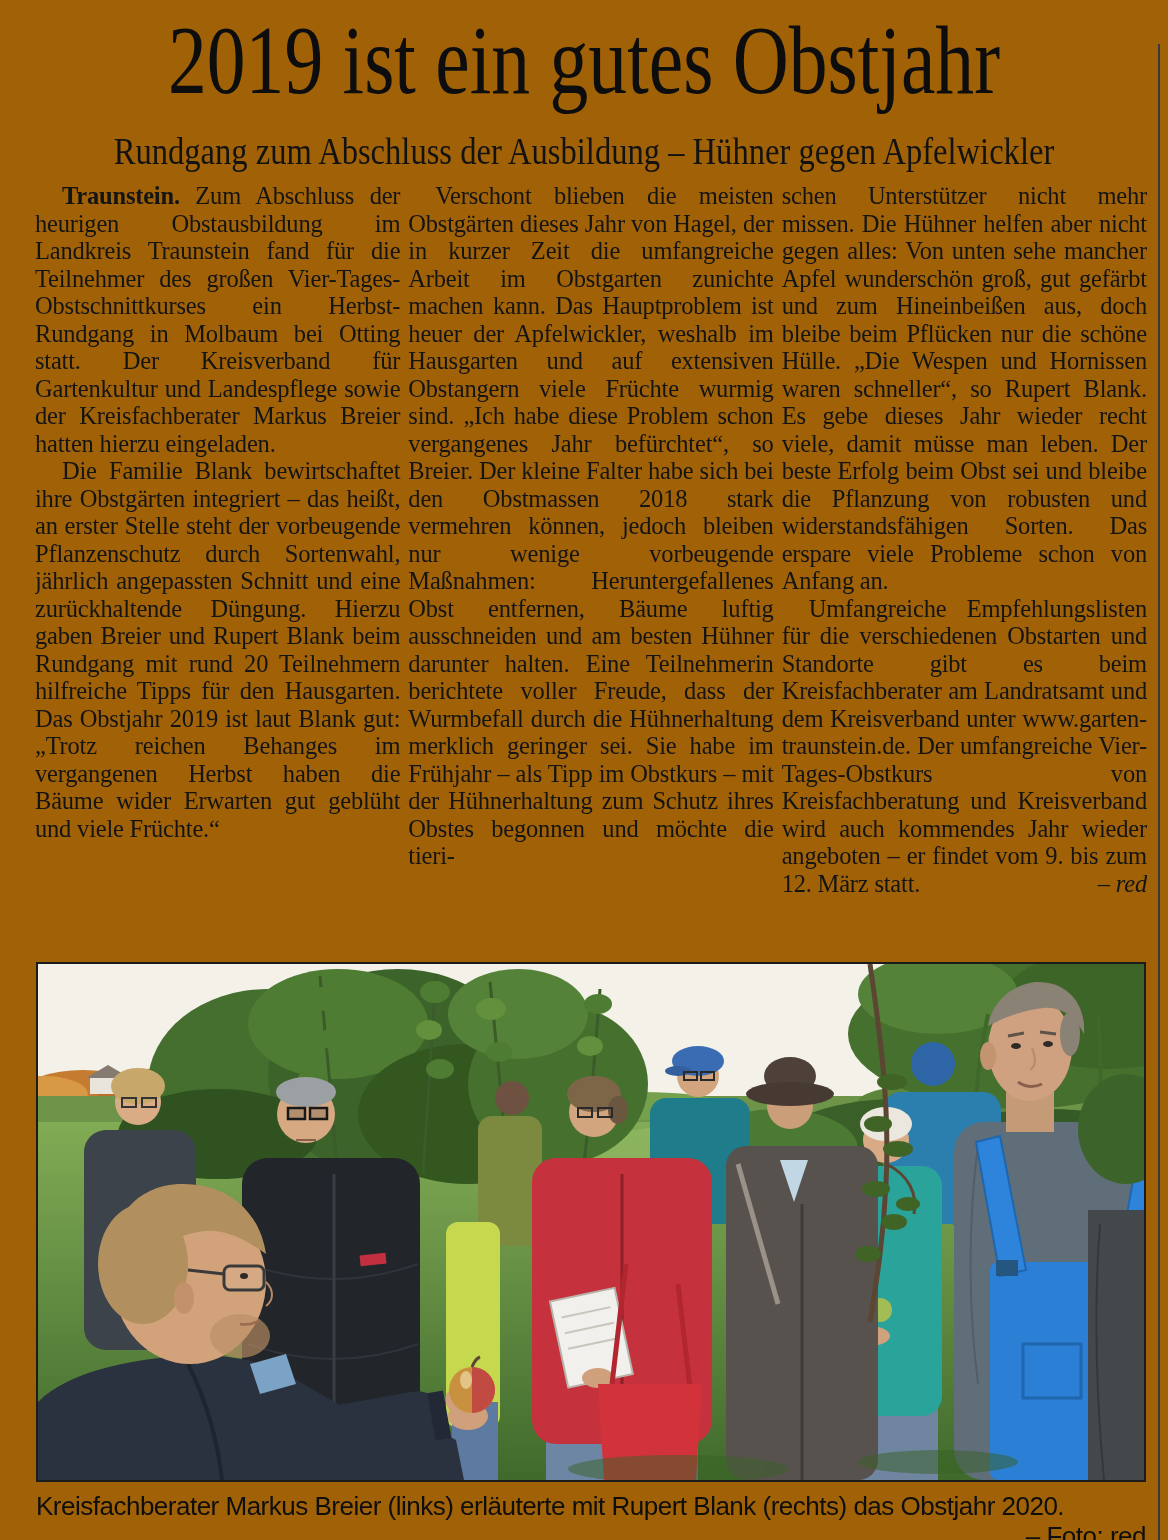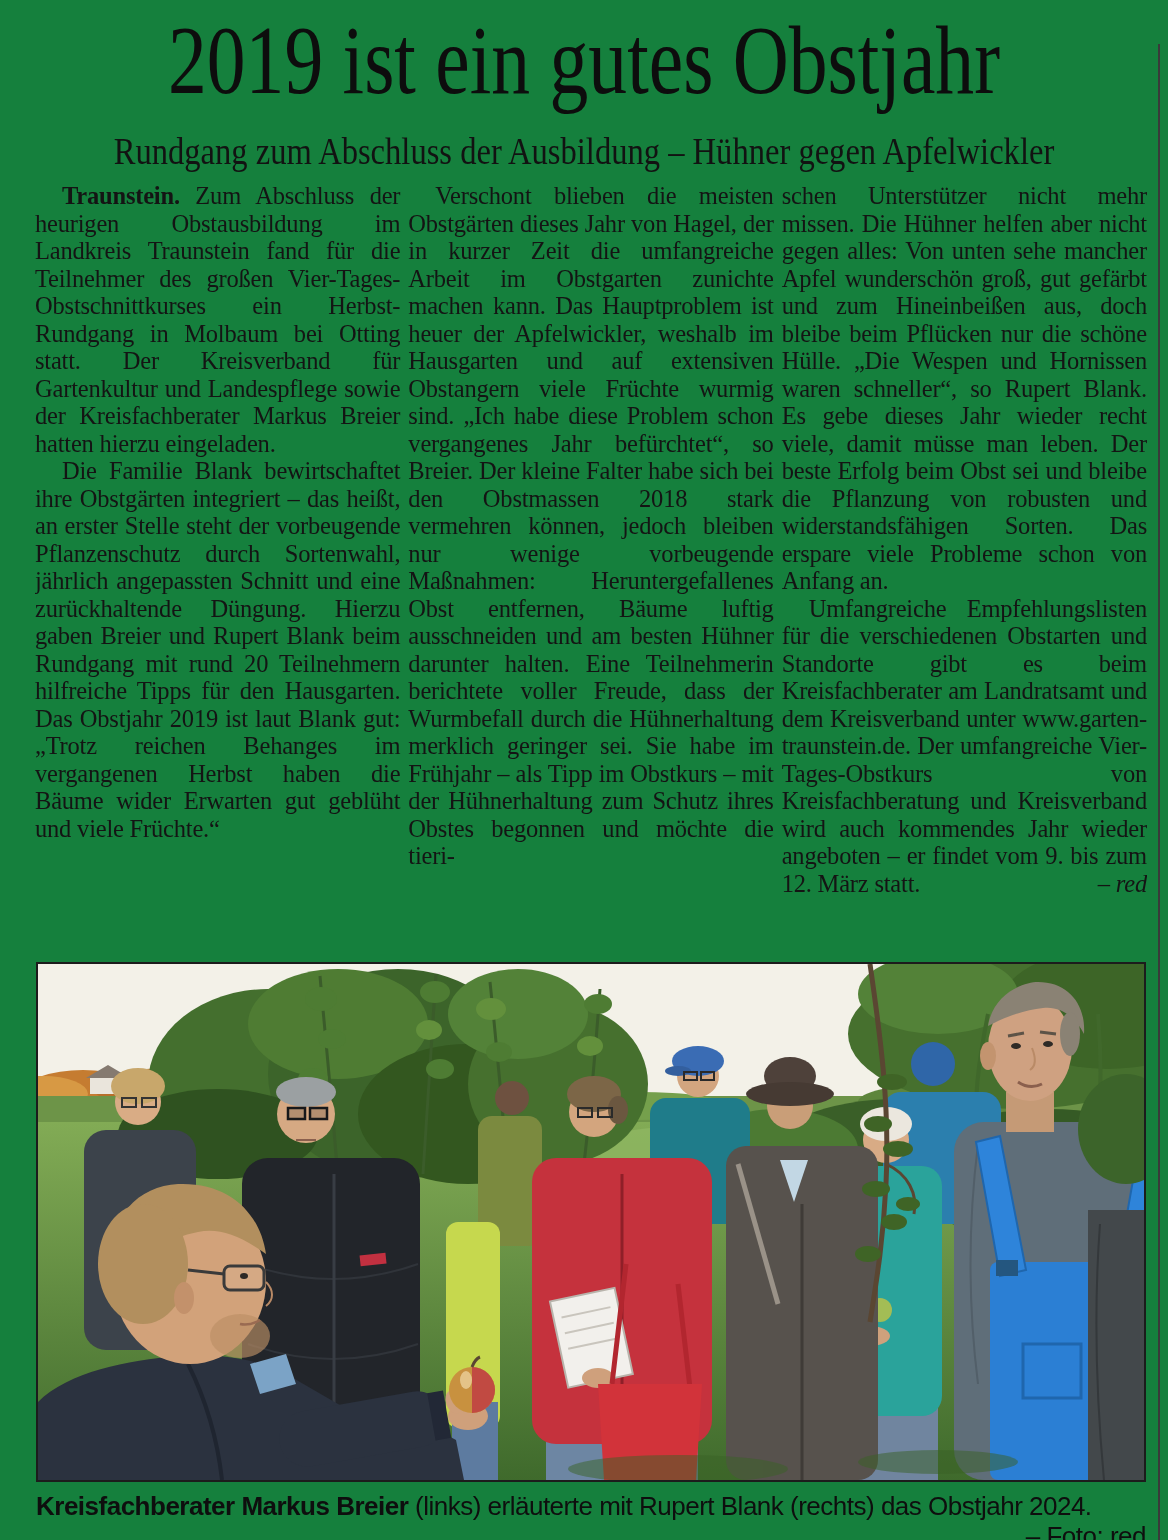--- a/index.html
+++ b/index.html
@@ -1,16 +1,16 @@
 <!DOCTYPE html>
 <html lang="de"><head>
 <meta charset="utf-8">
 <style>
   html,body{margin:0;padding:0;background:#ffffff;}
-  .page{position:relative;width:1168px;height:1540px;background:#15803d;overflow:hidden;
+  .page{position:relative;width:1168px;height:1540px;background:#a16207;overflow:hidden;
         font-family:"Liberation Serif", serif;color:#141414;}
 
   
   .headline{position:absolute;top:10px;left:0;width:1168px;text-align:center;
             font-size:97px;line-height:1.05;font-weight:400;color:#0d0d0d;
             transform:scaleX(0.8);transform-origin:50% 50%;white-space:nowrap;}
   .subheadline{position:absolute;top:130px;left:0;width:1168px;text-align:center;
             font-size:37px;font-weight:400;color:#121212;
             transform:scaleX(0.88);transform-origin:50% 50%;white-space:nowrap;}
 
@@ -27,21 +27,21 @@
 
   
   .photo{position:absolute;left:36px;top:962px;width:1106px;height:516px;
          border:2px solid #1c1c1c;background:#e9e7dd;}
   .photo svg{display:block;width:100%;height:100%;}
 
   
   .caption{position:absolute;left:36px;top:1491px;width:1110px;
            font-family:"Liberation Sans", sans-serif;font-size:26px;line-height:30px;
            letter-spacing:-0.5px;color:#0e0e0e;}
-  .caption .cap-bold{font-weight:700;}
+  .caption .cap-bold{font-weight:400;}
   .caption .credit{float:right;}
 
   
   .col-rule{position:absolute;left:1158px;top:44px;width:2px;height:1496px;background:#3a3a3a;}
 </style>
 </head>
 <body>
 
 <div class="page">
 
@@ -307,16 +307,16 @@
         <ellipse cx="146" cy="334" rx="10" ry="16" fill="#c3916b"></ellipse>
         <rect x="186" y="302" width="40" height="24" rx="6" stroke="#3a3a3a" stroke-width="3" fill="rgba(255,255,255,0.08)"></rect>
         <path d="M186,310 L150,306" stroke="#3a3a3a" stroke-width="3"></path>
         <ellipse cx="206" cy="312" rx="4" ry="3" fill="#2e2a26"></ellipse>
         <path d="M228,318 C236,326 236,336 228,342" stroke="#b98a66" stroke-width="2" fill="none"></path>
         <path d="M222,356 q-10,6 -20,4" stroke="#9a6b52" stroke-width="2.5" fill="none"></path>
       </g>
     </svg>
   </div>
 
-  <div class="caption"><span class="cap-bold">Kreisfachberater Markus Breier</span><span> (links) erläuterte mit Rupert Blank (rechts) das Obstjahr 2024.</span><span class="credit">– Foto: red</span></div>
+  <div class="caption"><span class="cap-bold">Kreisfachberater Markus Breier</span><span> (links) erläuterte mit Rupert Blank (rechts) das Obstjahr 2020.</span><span class="credit">– Foto: red</span></div>
 
   <div class="col-rule"></div>
 </div>
 
 </body></html>

